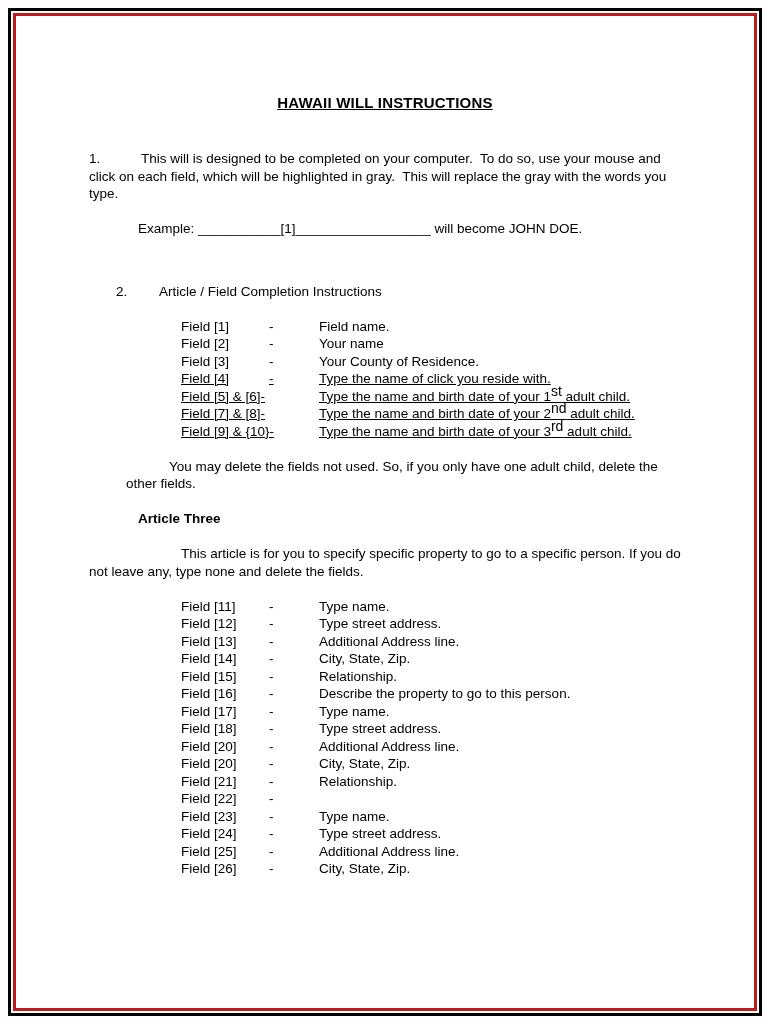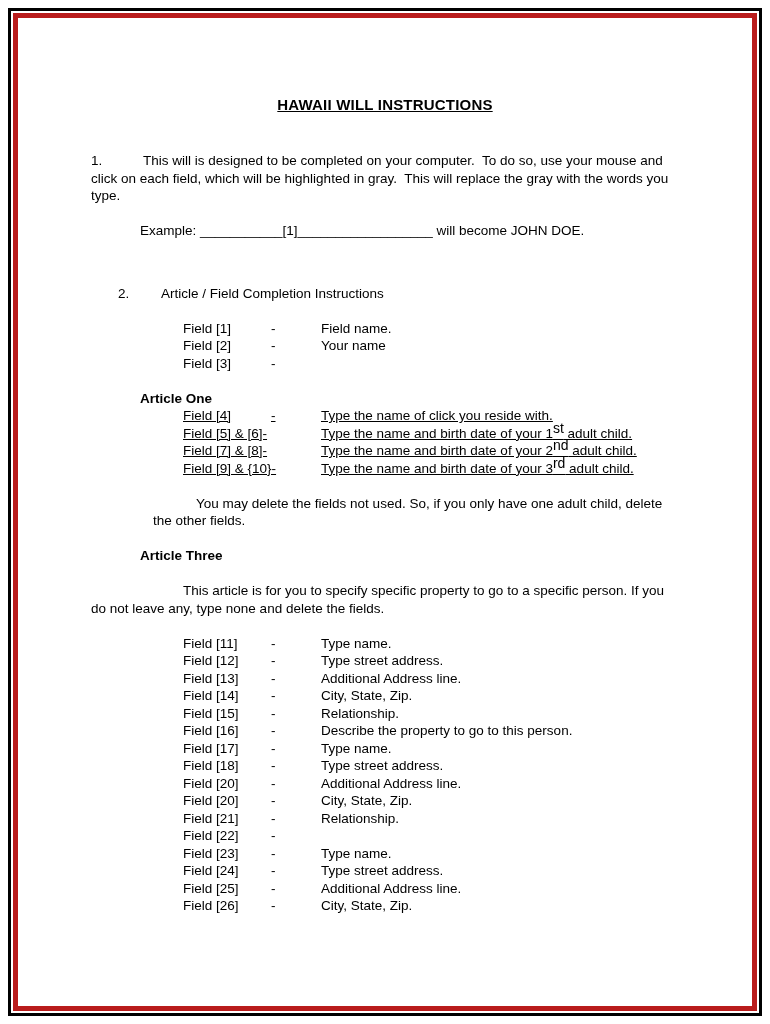--- a/index.html
+++ b/index.html
@@ -16,21 +16,21 @@
     padding: 8px;
     background: #ffffff;
   }
   .frame-outer {
     border: 3px solid #000000;
     height: 100%;
     box-sizing: border-box;
     padding: 2px;
   }
   .frame-inner {
-    border: 5px solid #b91c1c;
+    border: 3px solid #b91c1c;
     height: 100%;
     box-sizing: border-box;
     padding: 0 73px;
     overflow: hidden;
   }
   .content {
     font-size: 13.5px;
     line-height: 17.5px;
   }
   h1.doc-title {
@@ -61,21 +61,21 @@
   .fdesc sup { font-size: 14px; line-height: 0; }
   h3.article-heading {
     font-size: 13.5px;
     line-height: 17.5px;
     font-weight: bold;
     margin: 17.5px 0 0 0;
     padding-left: 49px;
   }
   .note {
     margin-top: 17.5px;
-    margin-left: 62px;
+    margin-left: 37px;
     text-indent: 43px;
   }
   .a3-intro {
     margin-top: 17.5px;
     text-indent: 92px;
   }
 </style>
 </head>
 <body>
 
@@ -99,24 +99,24 @@
             <span class="fdesc">Field name.</span>
           </div>
           <div class="frow">
             <span class="flabel">Field [2]</span>
             <span class="fdash">-</span>
             <span class="fdesc">Your name</span>
           </div>
           <div class="frow">
             <span class="flabel">Field [3]</span>
             <span class="fdash">-</span>
+            <span class="fdesc">Your County of Residence.</span>
           </div>
         </div>
 
-        <h3 class="article-heading">Article One</h3>
 
         <div class="ftable tight">
           <div class="frow">
             <span class="flabel">Field [4]</span>
             <span class="fdash">-</span>
             <span class="fdesc"><span>Type the name of click you reside with.</span><sup></sup><span></span></span>
           </div>
           <div class="frow">
             <span class="flabel">Field [5] &amp; [6]-</span>
             <span class="fdash"></span>

